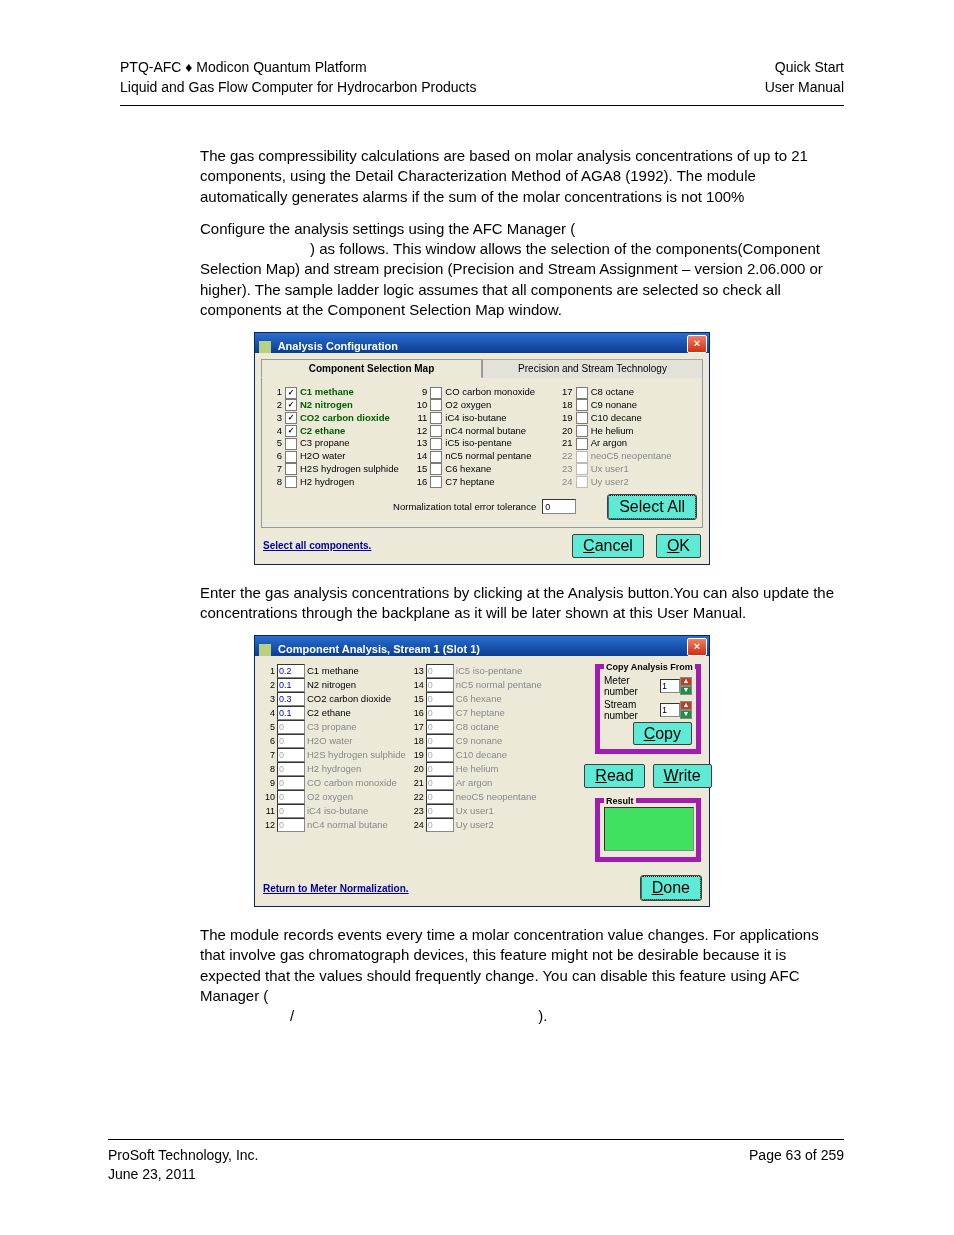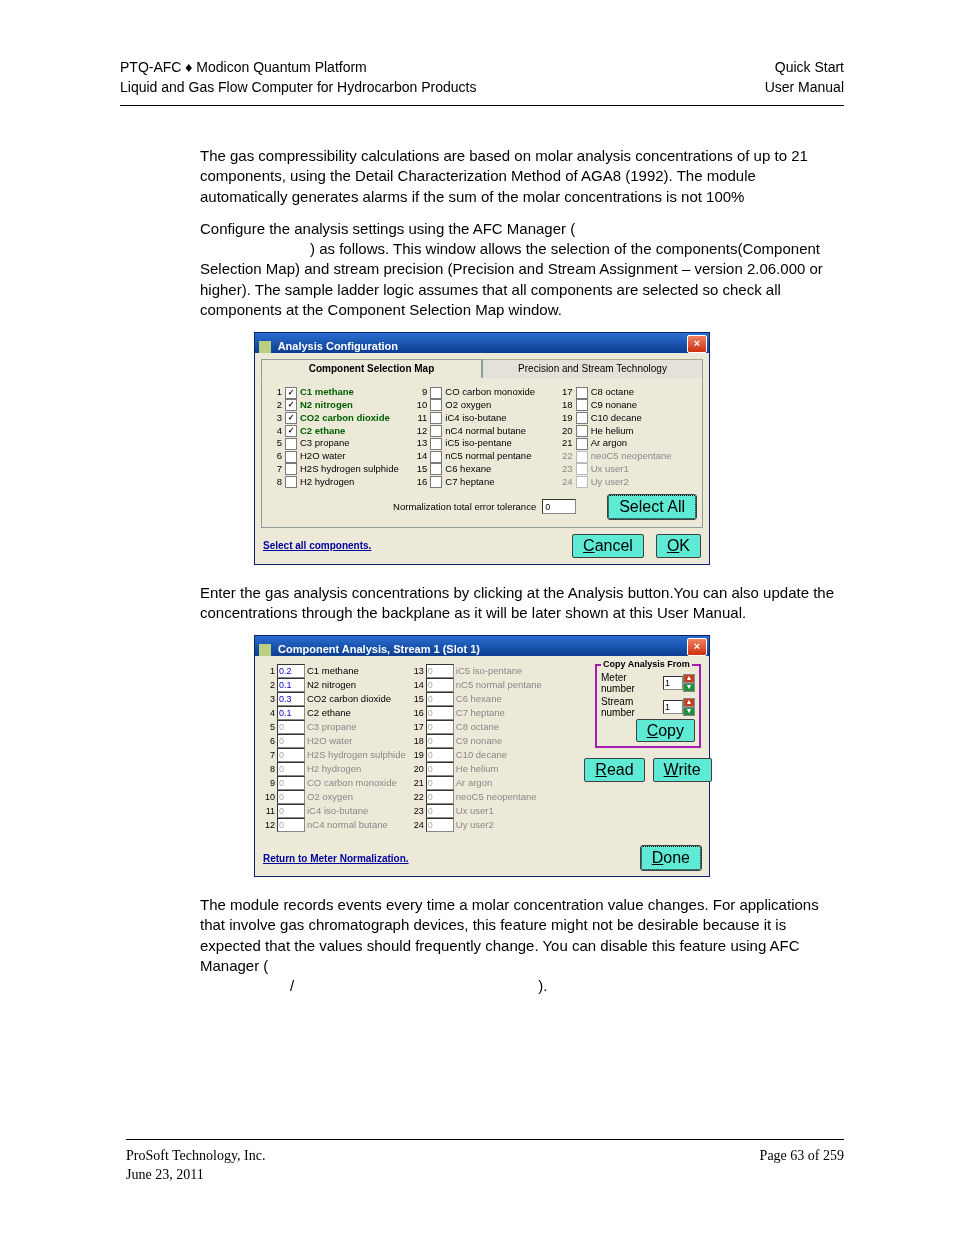--- a/index.html
+++ b/index.html
@@ -187,21 +187,21 @@
   .val-input {
     width: 24px; height: 12px;
     border: 1px inset #888;
     background: #fff;
     font-size: 9px;
     padding: 0 1px;
     color: #0000d0;
   }
   .right-panel { width: 106px; display: flex; flex-direction: column; gap: 10px; font-size: 10px; }
   .fieldset {
-    border: 2px solid #a21caf;
+    border: 5px solid #a21caf;
     padding: 4px 4px 6px 4px;
     position: relative;
   }
   .fieldset .legend {
     position: absolute;
     top: -7px; left: 4px;
     background: #ece9d8;
     padding: 0 2px;
     font-weight: bold;
     font-size: 9px;
@@ -583,37 +583,41 @@
             </span>
           </div>
           <div style="text-align:right; margin-top:4px">
             <span class="btn"><span class="underline-letter">C</span><span id="copy-rest">opy</span></span>
           </div>
         </div>
         <div class="rw-btns">
           <span class="btn"><span class="underline-letter">R</span><span id="read-rest">ead</span></span>
           <span class="btn"><span class="underline-letter">W</span><span id="write-rest">rite</span></span>
         </div>
+        <div class="fieldset">
+          <span class="legend">Result</span>
+          <div class="result-box"></div>
+        </div>
       </div>
     </div>
     <div class="status-row">
       <span class="status-link">Return to Meter Normalization.</span>
       <span class="status-buttons">
         <span class="btn btn-dotted"><span class="underline-letter">D</span><span id="done-rest">one</span></span>
       </span>
     </div>
   </div>
 
   <p class="para indent-para">
     <span>The module records events every time a molar concentration value changes. For applications that involve gas chromatograph devices, this feature might not be desirable because it is expected that the values should frequently change. You can disable this feature using AFC Manager (</span><br>
     <span style="margin-left:90px"> / </span>
     <span style="margin-left:240px">).</span>
   </p>
 
-  <div style="position:absolute; left:126px; right:110px; bottom:50px;font-family:Liberation Serif, serif;">
+  <div style="position:absolute; left:108px; right:110px; bottom:50px;">
     <hr class="footer-hr">
     <div class="footer-row">
       <div>
         <div>ProSoft Technology, Inc.</div>
         <div>June 23, 2011</div>
       </div>
       <div>Page 63 of 259</div>
     </div>
   </div>
 

